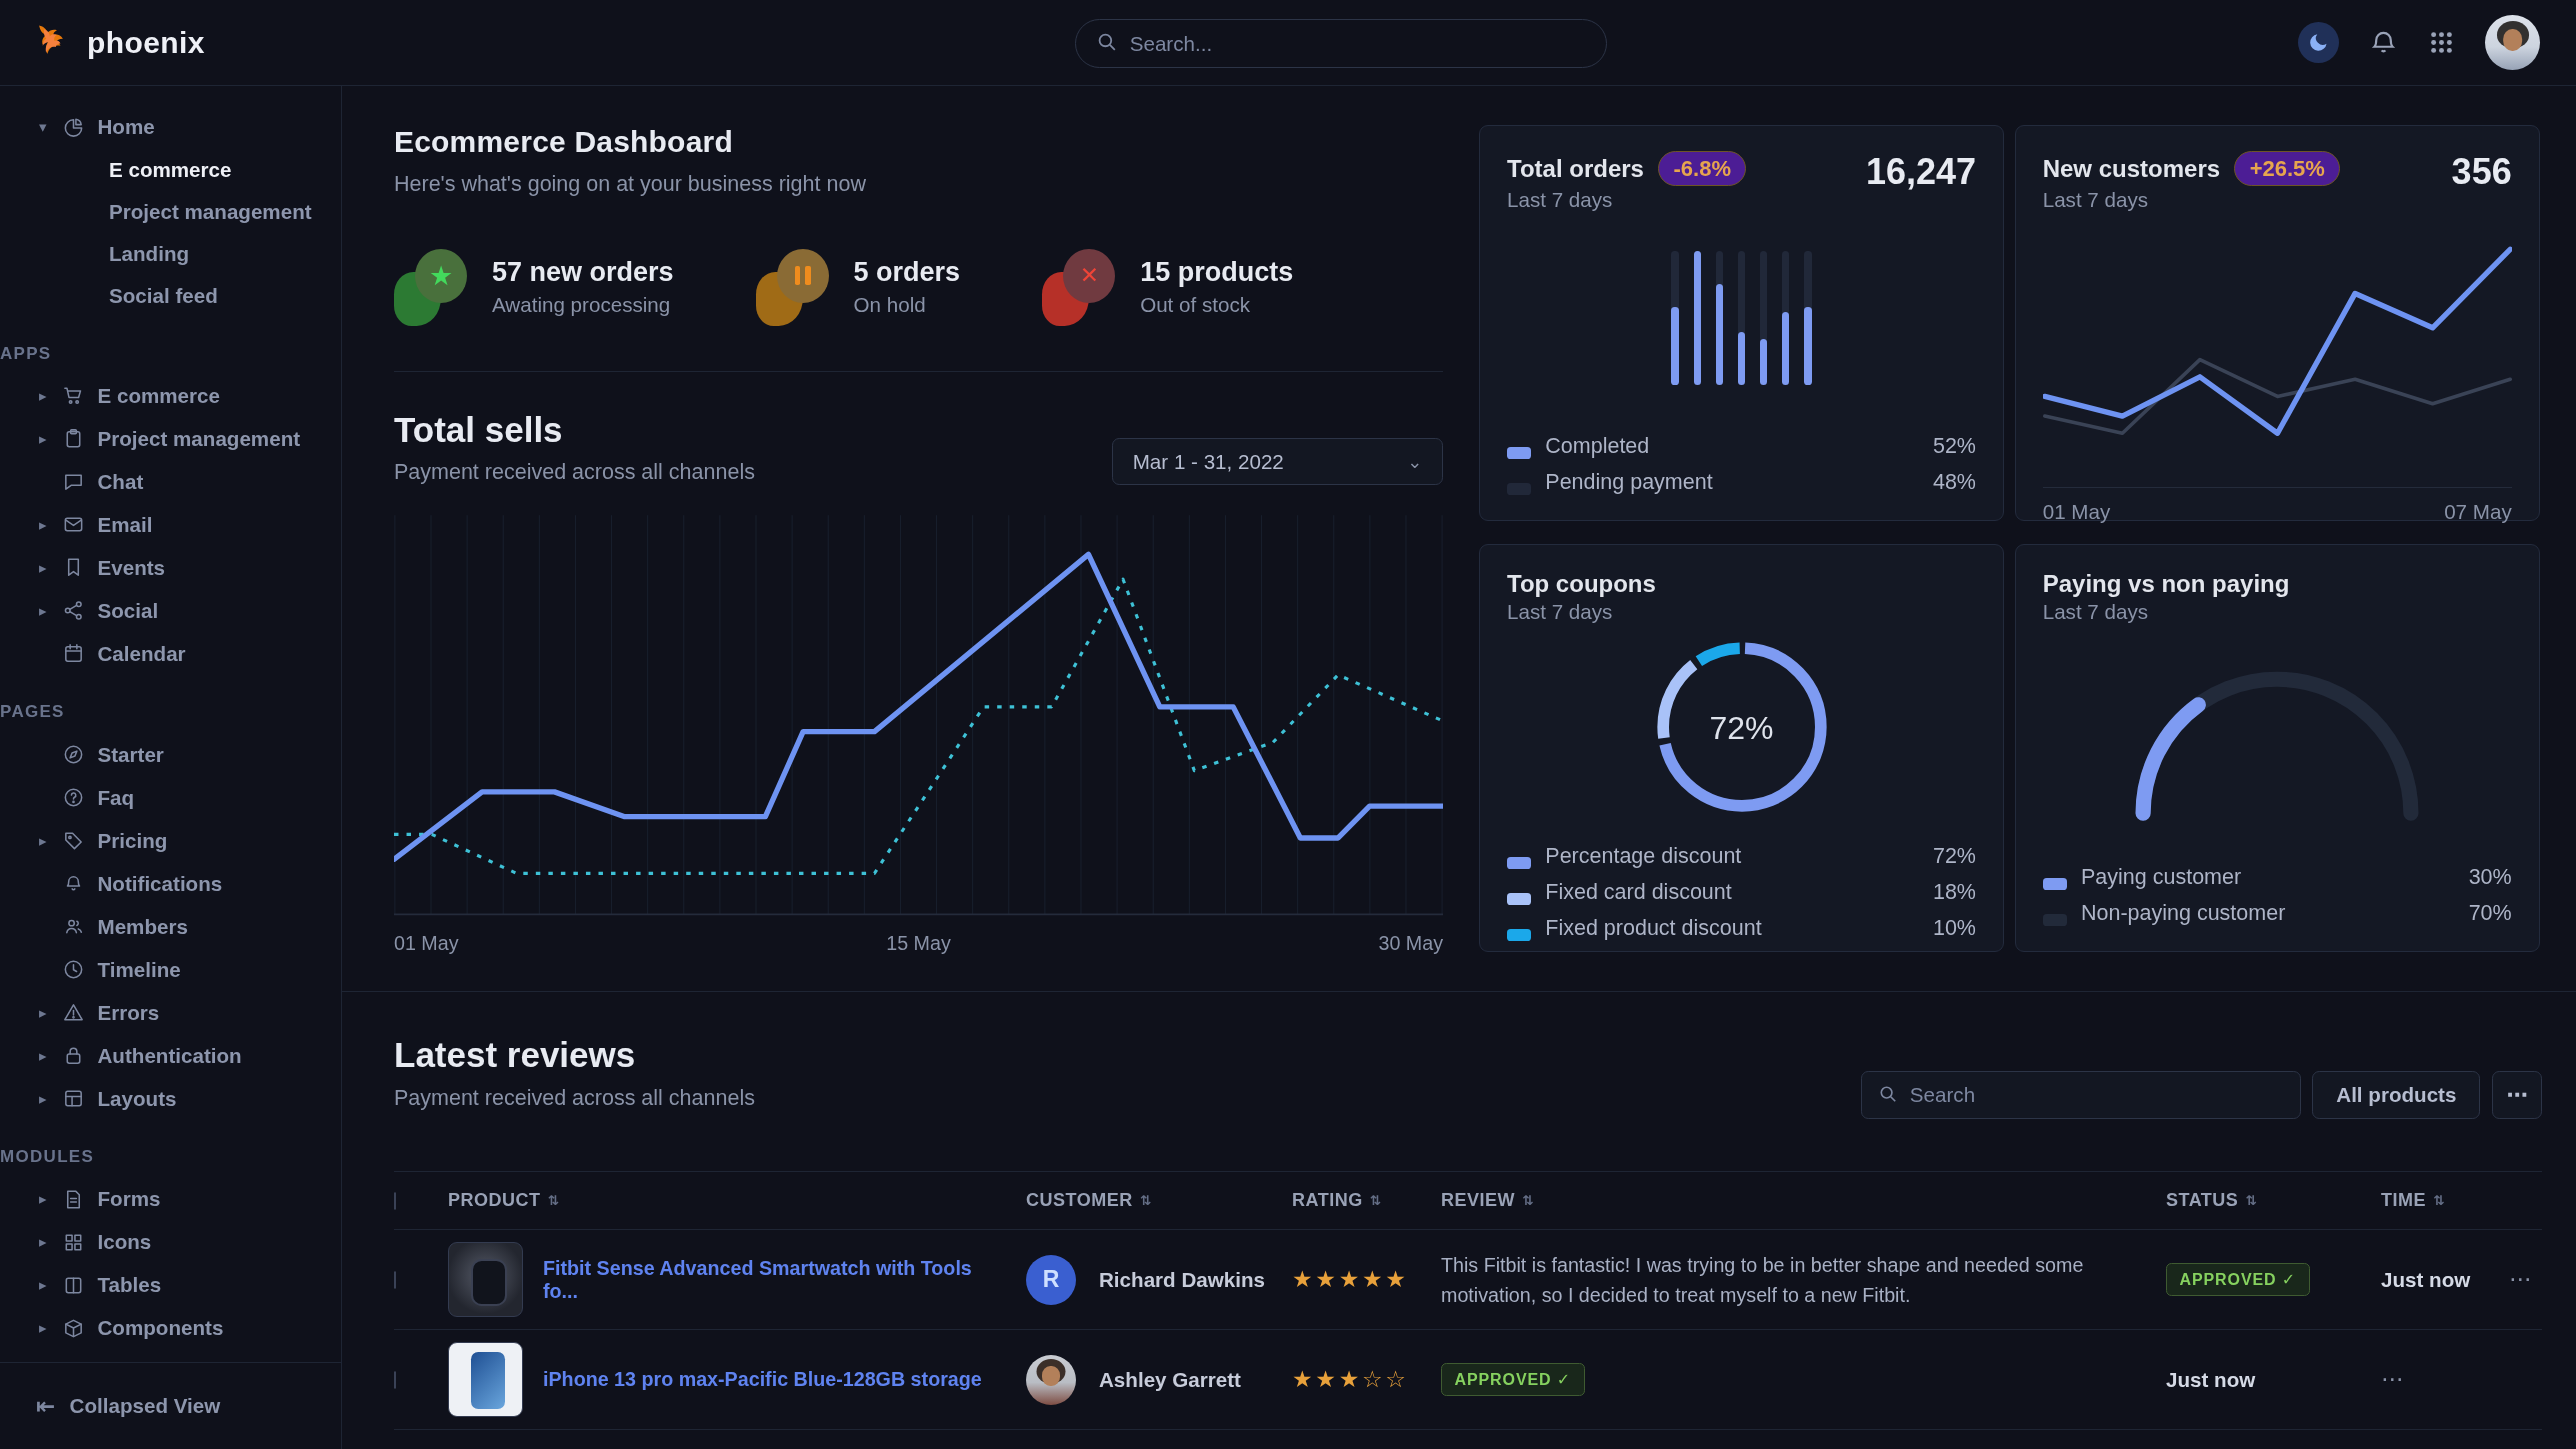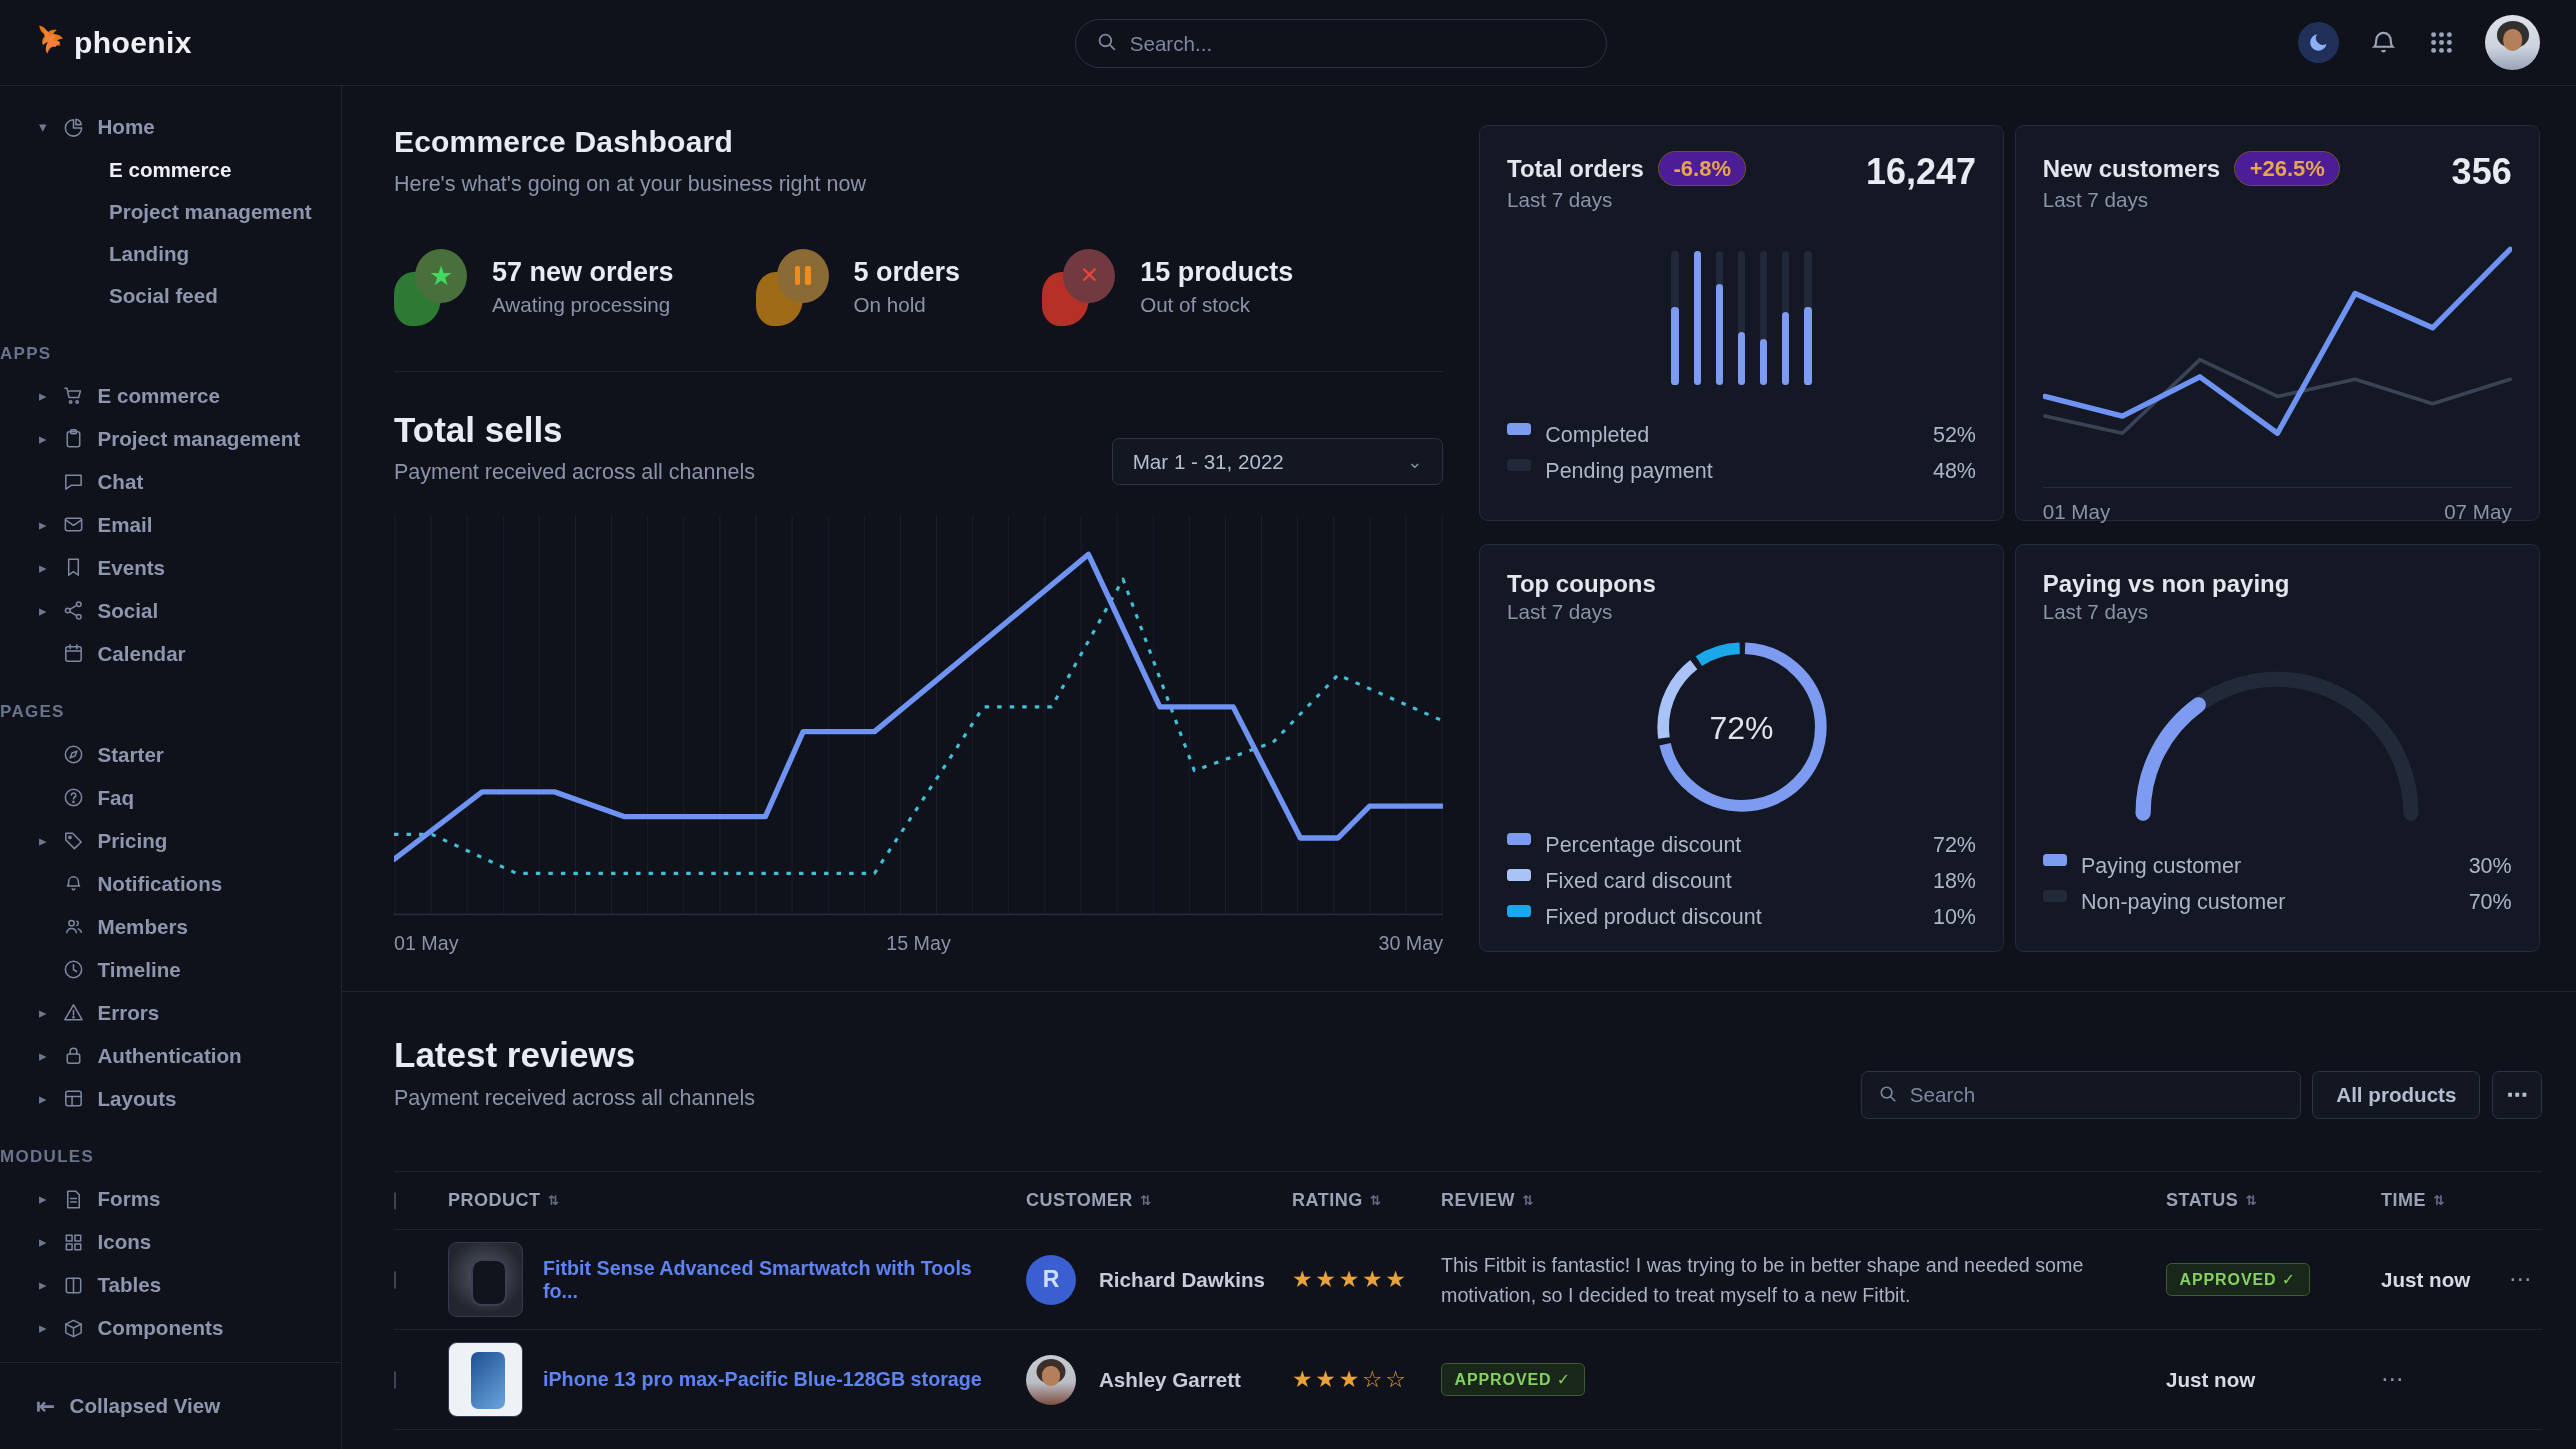--- a/index.html
+++ b/index.html
@@ -2,21 +2,21 @@
 <html style="font-size:14.3px"><head>
 <meta charset="utf-8">
 <style>
   * { margin:0; padding:0; box-sizing:border-box; }
   html,body { background:#0b0e14; }
   body { font-family:"Liberation Sans","DejaVu Sans",sans-serif; }
   .app { position:relative; width:2576px; height:1449px; background:#0f111b; color:#aeb5c8; overflow:hidden; }
 
   
   .navbar { height:86px; display:flex; align-items:center; border-bottom:0.9px solid #1e2534; padding:0 36px 0 32px; position:relative; }
-  .brand { display:flex; align-items:center; gap:4px; cursor:pointer; }
+  .brand { display:flex; align-items:center; gap:17px; cursor:pointer; }
   .brand-text { font-size:30px; font-weight:700; color:#eef0f6; letter-spacing:0.4px; }
   .nav-search { position:absolute; left:1075px; top:19px; width:532px; height:49px; border:0.9px solid #2c3447; border-radius:25px; display:flex; align-items:center; padding:0 19.7px; gap:12.5px; background:#0f111b; }
   .nav-search input { flex:1; background:transparent; border:none; outline:none; color:#c6ccdb; font-size:20.6px; font-family:inherit; }
   .nav-search input::placeholder { color:#7d87a0; }
   .nav-right { margin-left:auto; display:flex; align-items:center; gap:30px; }
   .icon-btn { background:transparent; border:none; cursor:pointer; display:flex; align-items:center; justify-content:center; color:#9aa3b8; }
   .moon-btn { width:41px; height:41px; border-radius:50%; background:#203058; color:#8ab0f5; }
   .nav-avatar { width:55px; height:55px; border-radius:50%; cursor:pointer; position:relative; overflow:hidden; background:linear-gradient(180deg,#dde2ea 0%,#cdd4df 58%,#97a3b6 100%); }
   .nav-avatar::before { content:""; position:absolute; left:50%; top:6.3px; transform:translateX(-50%); width:32px; height:27px; border-radius:50% 50% 46% 46%; background:#32302f; }
   .nav-avatar::after { content:""; position:absolute; left:50%; top:14.3px; transform:translateX(-50%); width:19.7px; height:21.5px; border-radius:46%; background:#b3805a; }
@@ -76,21 +76,21 @@
   .badge-soft { font-size:22px; font-weight:700; color:#e6a54e; border:0.9px solid #6d5426; background:#4c1d95; border-radius:18px; padding:3.6px 14.3px; }
   .card-value { margin-left:auto; font-size:36px; font-weight:800; color:#e8ebf2; }
   .card-period { font-size:20.6px; color:#8a93a8; margin-top:2px; }
 
   .bars-wrap { flex:1; display:flex; align-items:center; justify-content:center; }
   .bars { display:flex; gap:15px; height:134px; }
   .bar-track { position:relative; width:7.2px; height:134px; background:#212839; border-radius:3.6px; }
   .bar-fill { position:absolute; left:0; right:0; bottom:0; background:#7e9bf2; border-radius:3.6px; }
 
   .legend { margin-top:auto; }
-  .legend-row { display:flex; align-items:flex-start; gap:14.3px; height:36px; font-size:21.5px; color:#aeb5c8; }
+  .legend-row { display:flex; align-items:flex-end; gap:14.3px; height:36px; font-size:21.5px; color:#aeb5c8; }
   .legend-swatch { width:24px; height:11.6px; border-radius:3.6px; flex-shrink:0; }
   .legend-val { margin-left:auto; color:#aeb5c8; }
 
   .nc-chart { flex:1; display:flex; align-items:flex-end; }
   .nc-axis { display:flex; justify-content:space-between; font-size:20.6px; color:#8a93a8; border-top:0.9px solid #242b3b; padding-top:12.5px; margin-top:5.4px; }
 
   .donut-wrap { flex:1; display:flex; align-items:center; justify-content:center; position:relative; }
   .donut-center { position:absolute; font-size:32px; color:#dfe3ec; }
   .gauge-wrap { flex:1; display:flex; align-items:center; justify-content:center; }
 

